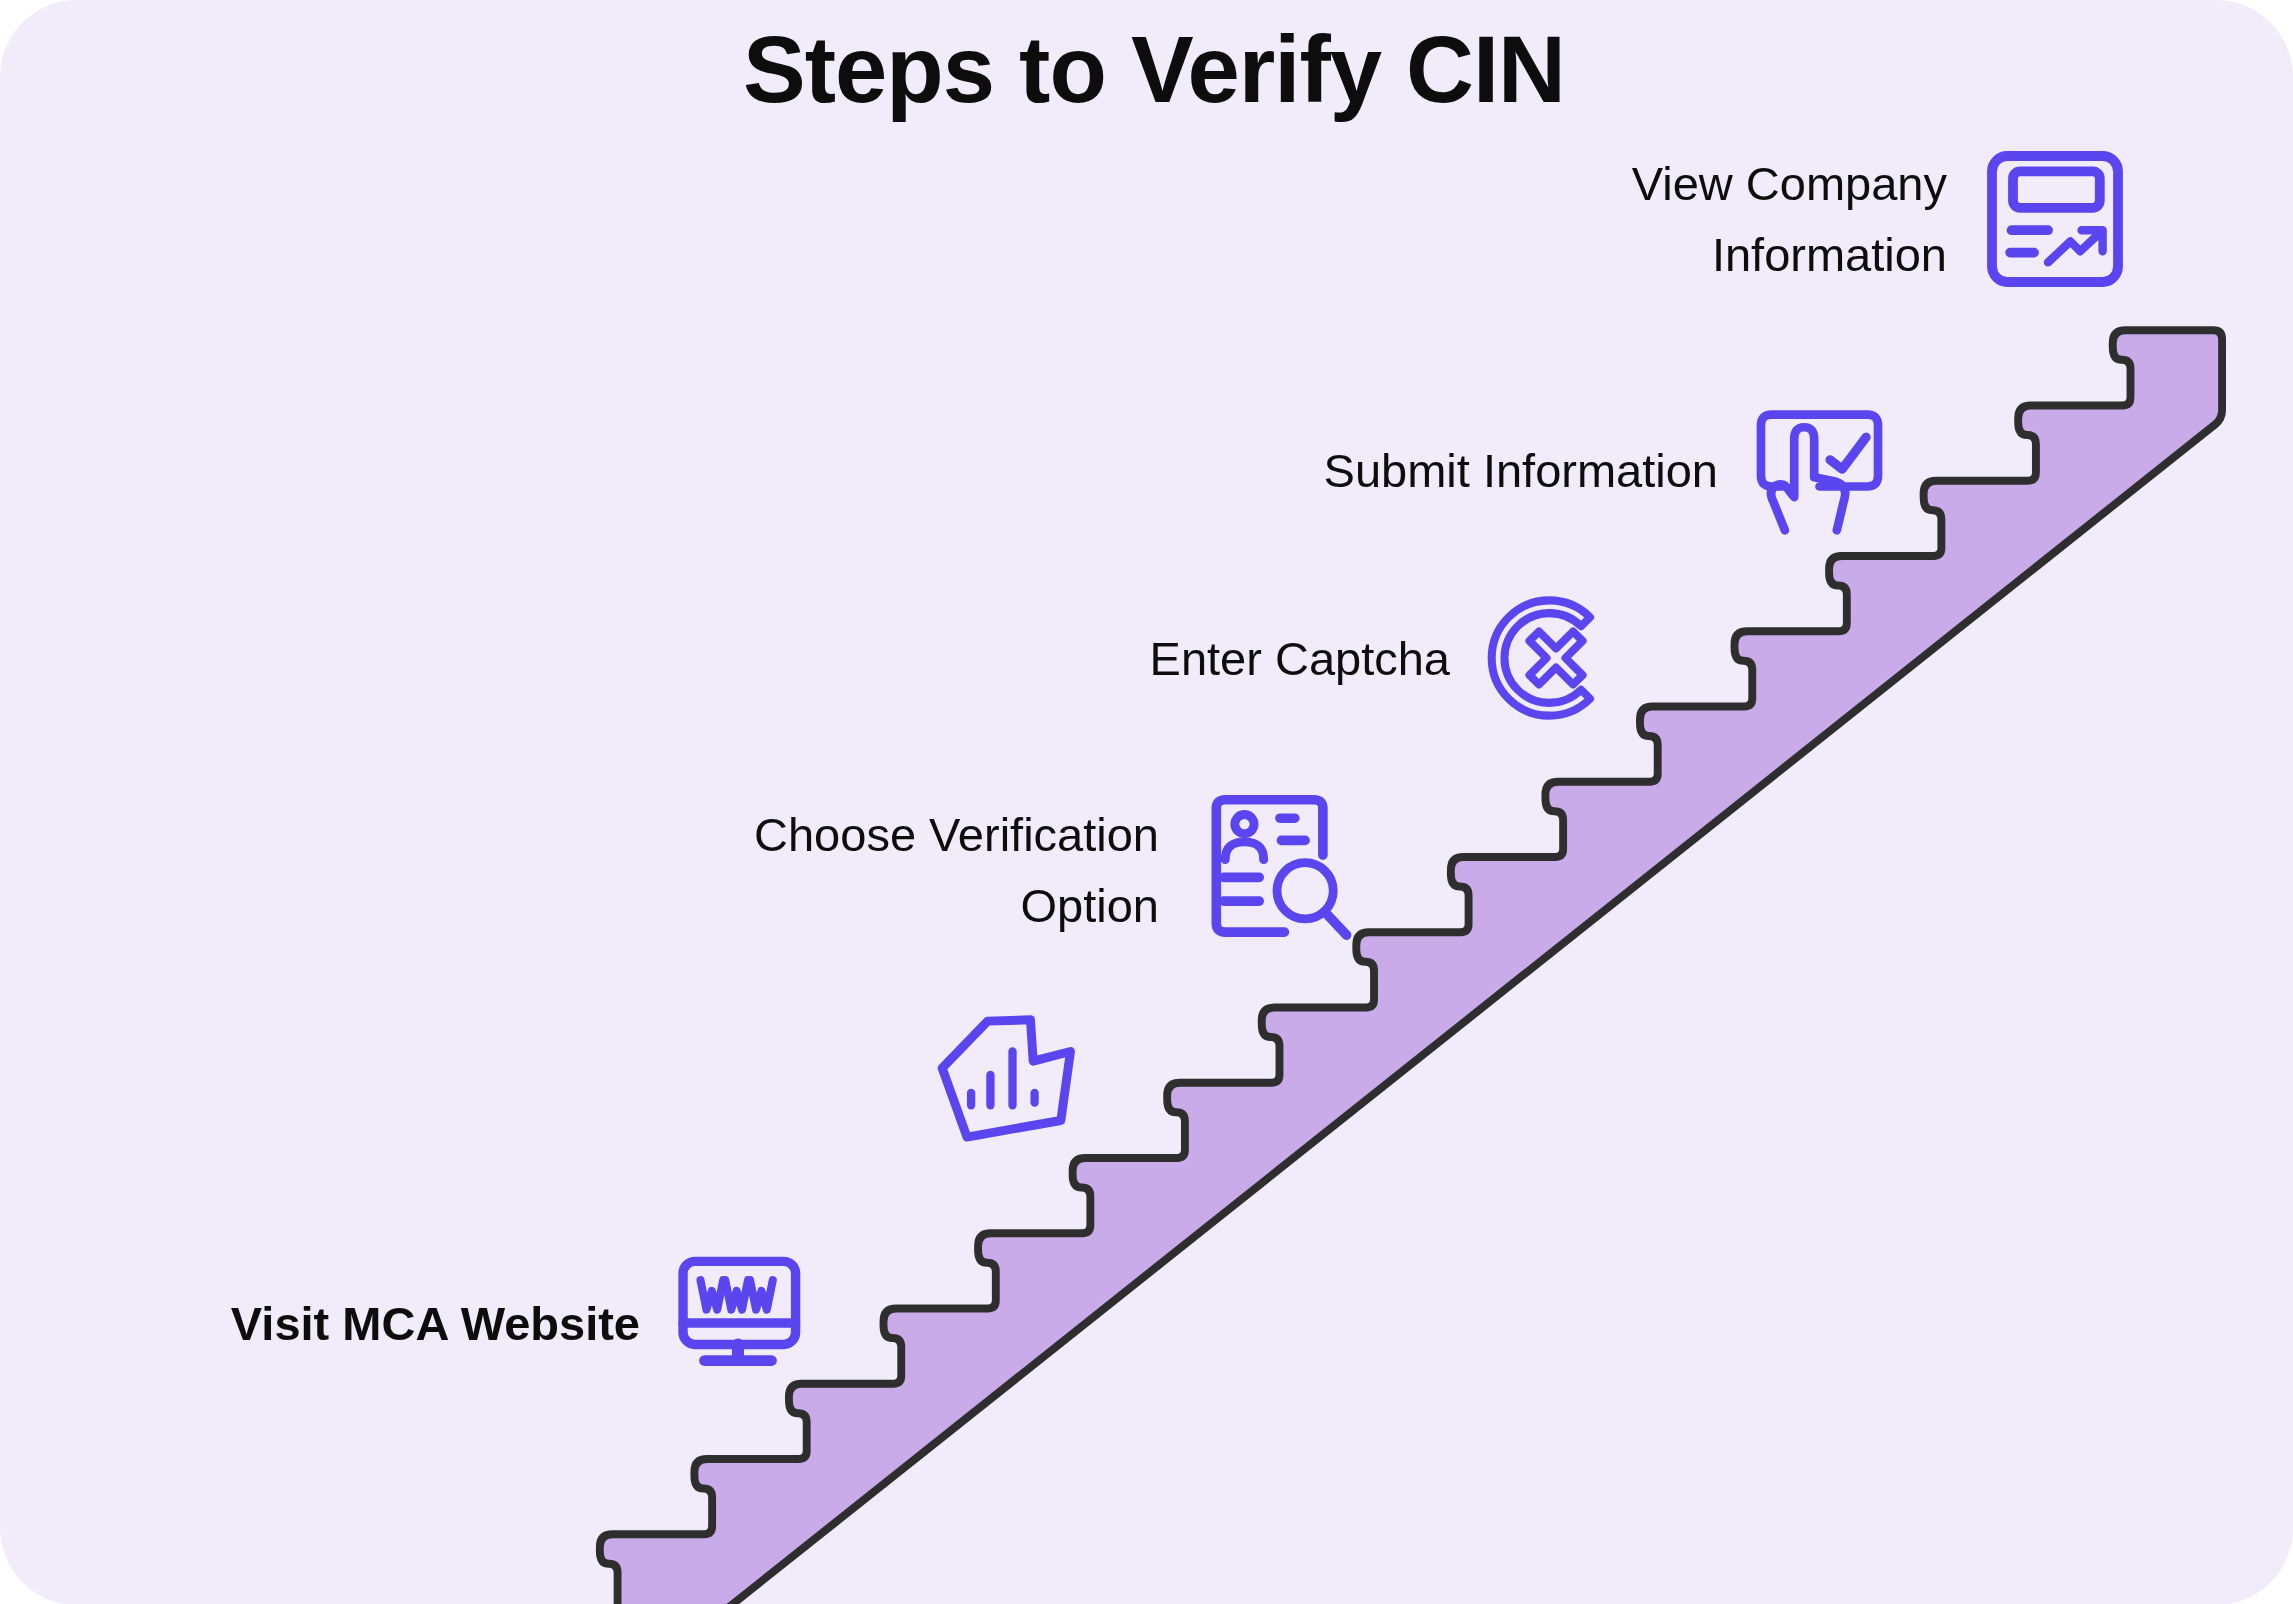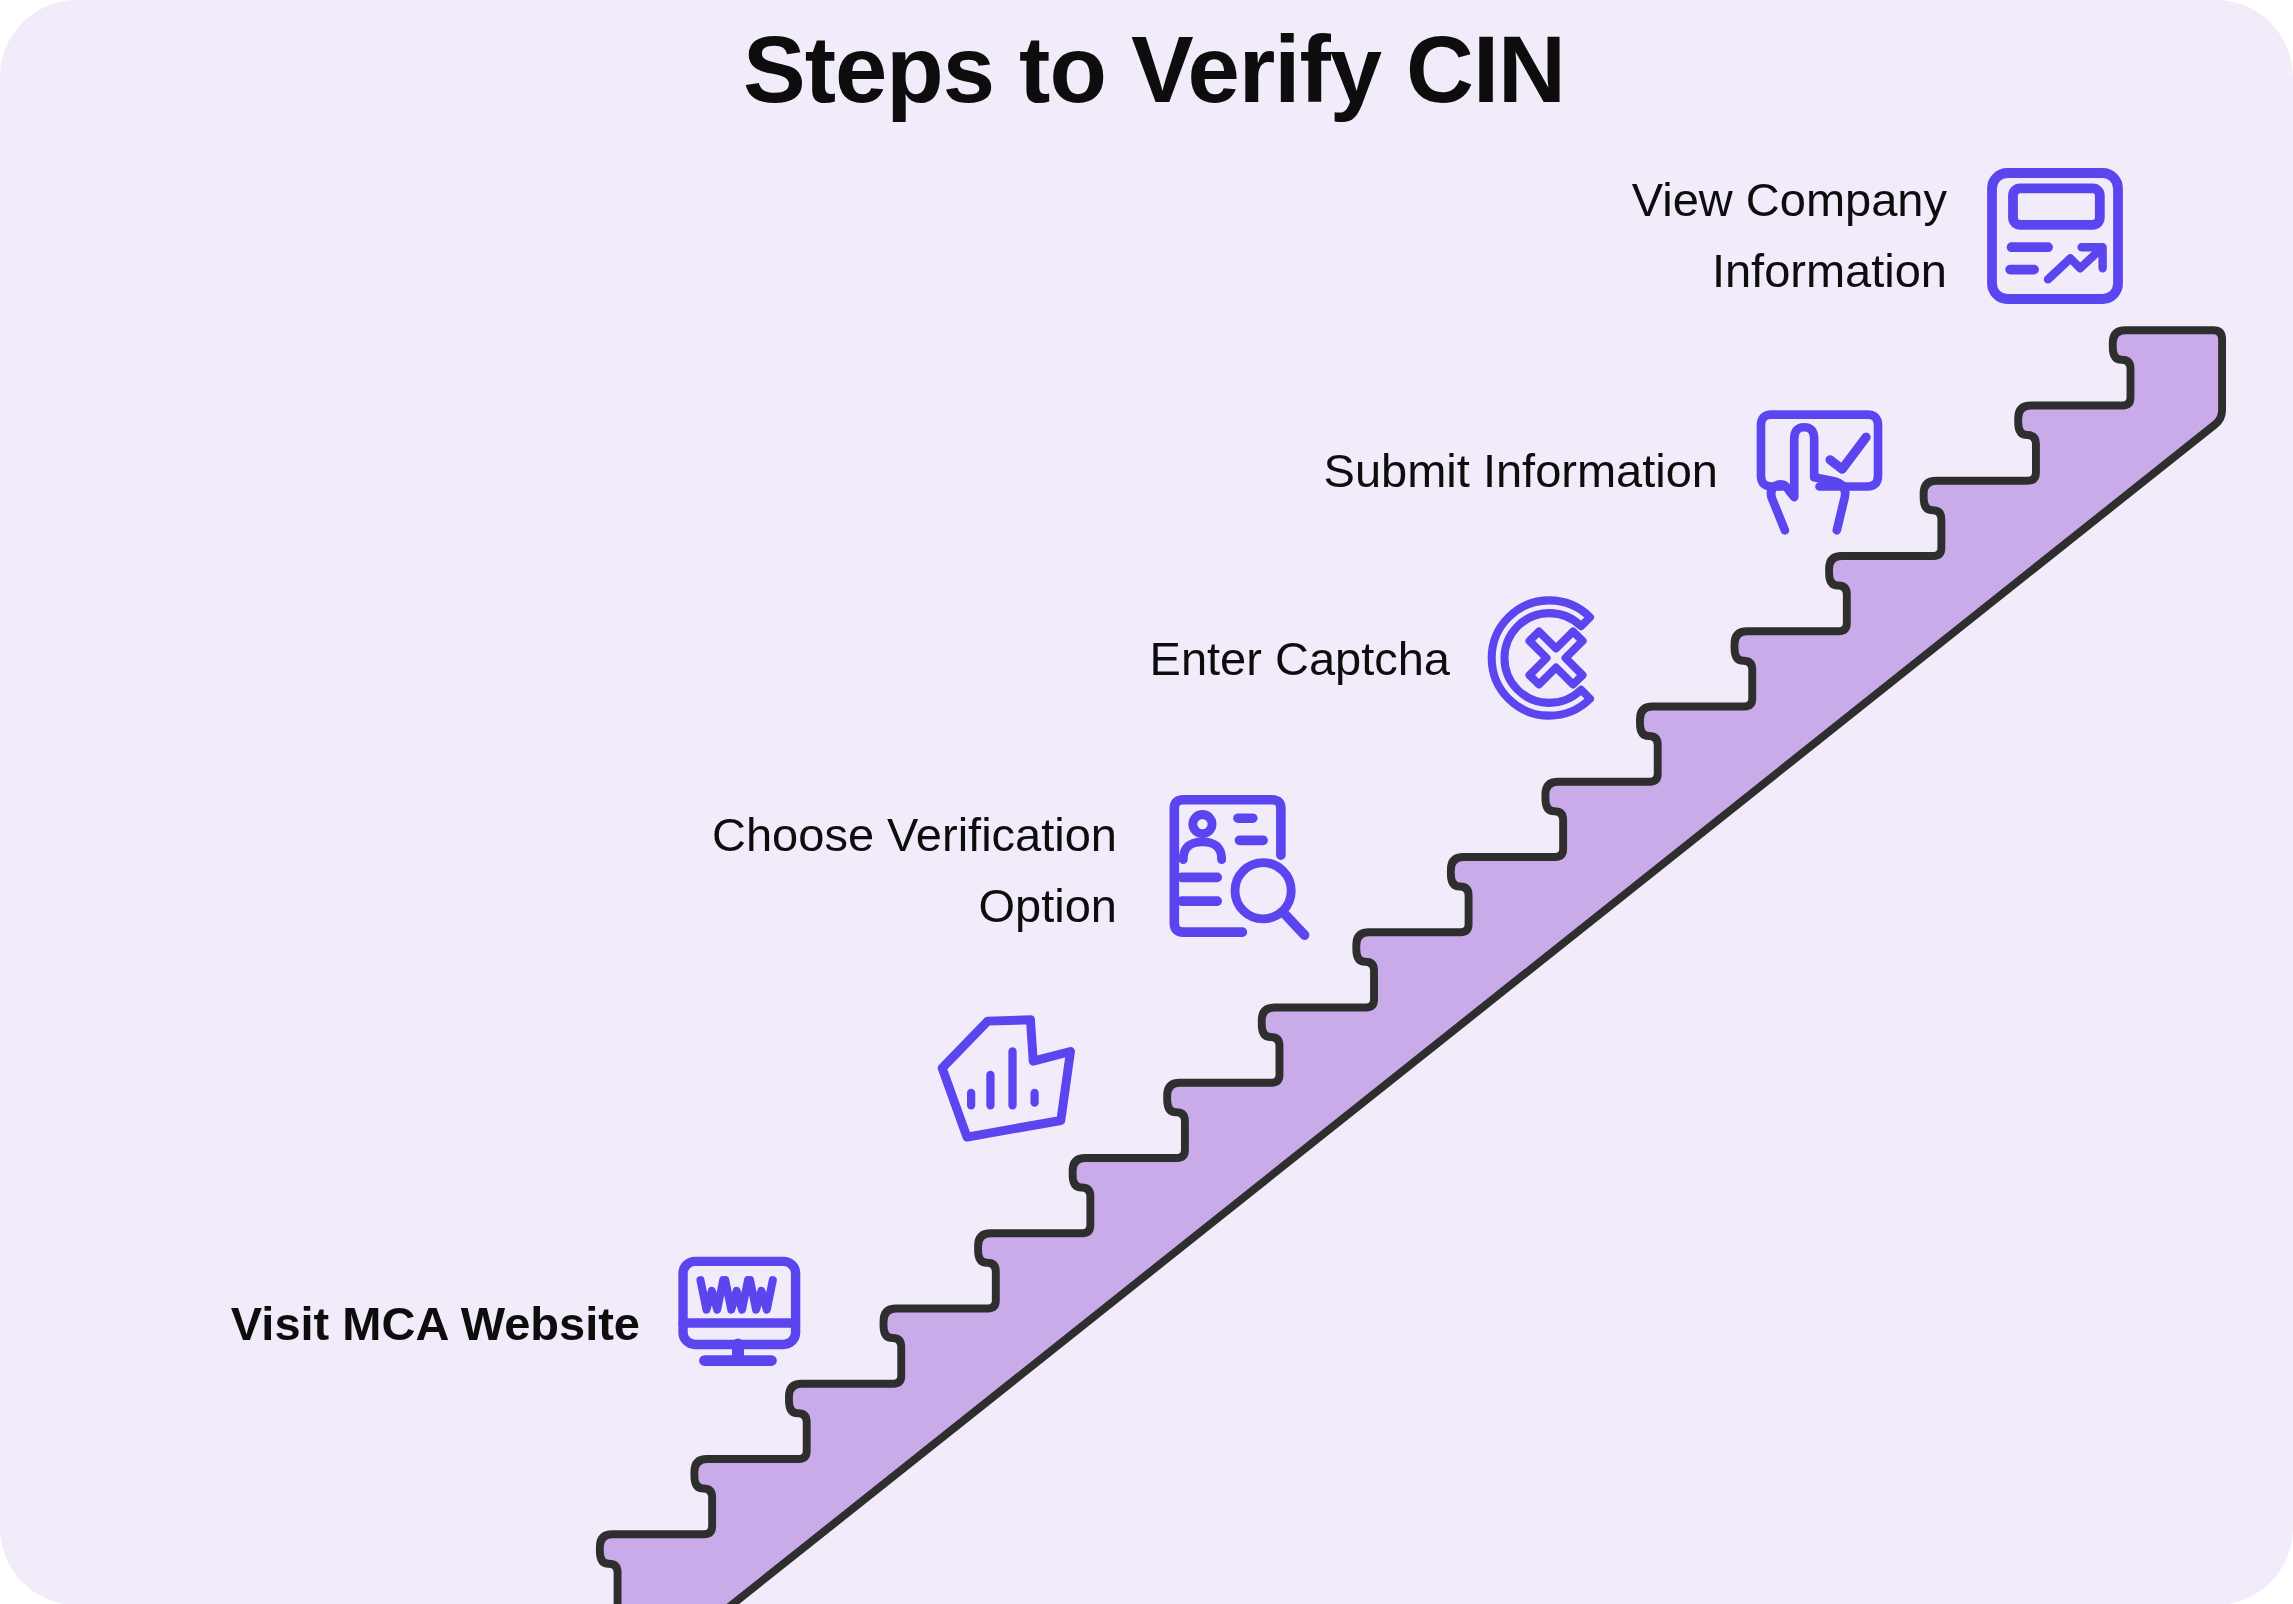--- a/index.html
+++ b/index.html
@@ -49,21 +49,21 @@
 <body>
 
 <div class="canvas">
 
   <svg class="stairs" width="2293" height="1605" viewBox="0 0 2328 1629">
     <path id="stair-path" d="M627,1700L627.0,1596.4Q627.0,1587.4 618.0,1587.4L618.0,1587.4Q609.0,1587.4 609.0,1574.4L609.0,1570.4Q609.0,1557.4 622.0,1557.4L715.0,1557.4Q723.0,1557.4 723.0,1549.4L723.0,1520.0Q723.0,1511.0 714.0,1511.0L714.0,1511.0Q705.0,1511.0 705.0,1498.0L705.0,1494.0Q705.0,1481.0 718.0,1481.0L811.0,1481.0Q819.0,1481.0 819.0,1473.0L819.0,1443.6Q819.0,1434.6 810.0,1434.6L810.0,1434.6Q801.0,1434.6 801.0,1421.6L801.0,1417.6Q801.0,1404.6 814.0,1404.6L907.0,1404.6Q915.0,1404.6 915.0,1396.6L915.0,1367.2Q915.0,1358.2 906.0,1358.2L906.0,1358.2Q897.0,1358.2 897.0,1345.2L897.0,1341.2Q897.0,1328.2 910.0,1328.2L1003.0,1328.2Q1011.0,1328.2 1011.0,1320.2L1011.0,1290.8Q1011.0,1281.8 1002.0,1281.8L1002.0,1281.8Q993.0,1281.8 993.0,1268.8L993.0,1264.8Q993.0,1251.8 1006.0,1251.8L1099.0,1251.8Q1107.0,1251.8 1107.0,1243.8L1107.0,1214.4Q1107.0,1205.4 1098.0,1205.4L1098.0,1205.4Q1089.0,1205.4 1089.0,1192.4L1089.0,1188.4Q1089.0,1175.4 1102.0,1175.4L1195.0,1175.4Q1203.0,1175.4 1203.0,1167.4L1203.0,1138.0Q1203.0,1129.0 1194.0,1129.0L1194.0,1129.0Q1185.0,1129.0 1185.0,1116.0L1185.0,1112.0Q1185.0,1099.0 1198.0,1099.0L1291.0,1099.0Q1299.0,1099.0 1299.0,1091.0L1299.0,1061.6Q1299.0,1052.6 1290.0,1052.6L1290.0,1052.6Q1281.0,1052.6 1281.0,1039.6L1281.0,1035.6Q1281.0,1022.6 1294.0,1022.6L1387.0,1022.6Q1395.0,1022.6 1395.0,1014.6L1395.0,985.2Q1395.0,976.2 1386.0,976.2L1386.0,976.2Q1377.0,976.2 1377.0,963.2L1377.0,959.2Q1377.0,946.2 1390.0,946.2L1483.0,946.2Q1491.0,946.2 1491.0,938.2L1491.0,908.8Q1491.0,899.8 1482.0,899.8L1482.0,899.8Q1473.0,899.8 1473.0,886.8L1473.0,882.8Q1473.0,869.8 1486.0,869.8L1579.0,869.8Q1587.0,869.8 1587.0,861.8L1587.0,832.4Q1587.0,823.4 1578.0,823.4L1578.0,823.4Q1569.0,823.4 1569.0,810.4L1569.0,806.4Q1569.0,793.4 1582.0,793.4L1675.0,793.4Q1683.0,793.4 1683.0,785.4L1683.0,756.0Q1683.0,747.0 1674.0,747.0L1674.0,747.0Q1665.0,747.0 1665.0,734.0L1665.0,730.0Q1665.0,717.0 1678.0,717.0L1771.0,717.0Q1779.0,717.0 1779.0,709.0L1779.0,679.6Q1779.0,670.6 1770.0,670.6L1770.0,670.6Q1761.0,670.6 1761.0,657.6L1761.0,653.6Q1761.0,640.6 1774.0,640.6L1867.0,640.6Q1875.0,640.6 1875.0,632.6L1875.0,603.2Q1875.0,594.2 1866.0,594.2L1866.0,594.2Q1857.0,594.2 1857.0,581.2L1857.0,577.2Q1857.0,564.2 1870.0,564.2L1963.0,564.2Q1971.0,564.2 1971.0,556.2L1971.0,526.8Q1971.0,517.8 1962.0,517.8L1962.0,517.8Q1953.0,517.8 1953.0,504.8L1953.0,500.8Q1953.0,487.8 1966.0,487.8L2059.0,487.8Q2067.0,487.8 2067.0,479.8L2067.0,450.4Q2067.0,441.4 2058.0,441.4L2058.0,441.4Q2049.0,441.4 2049.0,428.4L2049.0,424.4Q2049.0,411.4 2062.0,411.4L2155.0,411.4Q2163.0,411.4 2163.0,403.4L2163.0,374.0Q2163.0,365.0 2154.0,365.0L2154.0,365.0Q2145.0,365.0 2145.0,352.0L2145.0,348.0Q2145.0,335.0 2158.0,335.0L2247.0,335.0Q2256.0,335.0 2256.0,344.0L2256.0,416.0Q2256.0,425.0 2249.0,430.6L653.9,1700.0Z"></path>
   </svg>
 
   <h1 class="title">Steps to Verify CIN</h1>
 
-  <div class="step" style="right:165px;top:164px;align-items:flex-end;">
+  <div class="step" style="right:165px;top:148px;">
     <div class="step-label">View Company
 Information</div>
     <svg class="ic" width="146" height="140" viewBox="0 0 100 100">
       <rect x="5" y="5" width="90" height="90" rx="11" stroke-width="7"></rect>
       <rect x="20" y="16" width="62" height="26" rx="5" stroke-width="7"></rect>
       <line x1="19" y1="58" x2="45" y2="58" stroke-width="7"></line>
       <line x1="18" y1="74" x2="35" y2="74" stroke-width="7"></line>
       <path d="M45,81 L61,66 L68,73 L83,59" stroke-width="6"></path>
       <path d="M69,58 H84 V73" stroke-width="6"></path>
     </svg>
@@ -79,21 +79,21 @@
   </div>
 
   <div class="step" style="right:674px;top:591px;">
     <div class="step-label">Enter Captcha</div>
     <svg class="ic" width="134" height="134" viewBox="0 0 100 100">
       <path d="M78.4,19.6 A43,43 0 1 0 78.4,80.4 L71.7,73.7 A33.5,33.5 0 1 1 71.7,26.3 Z" stroke-width="6"></path>
       <path transform="translate(53,50) rotate(45)" d="M-5,-23 H5 V-5 H23 V5 H5 V23 H-5 V5 H-23 V-5 H-5 Z" stroke-width="6"></path>
     </svg>
   </div>
 
-  <div class="step" style="right:984px;top:796px;gap:44px;">
+  <div class="step" style="right:942px;top:796px;gap:44px;">
     <div class="step-label">Choose Verification
 Option</div>
     <svg class="ic" width="148" height="148" viewBox="0 0 100 100">
       <path d="M55,92 H15 Q9,92 9,86 V8.5 Q9,2.5 15,2.5 H75 Q81,2.5 81,8.5 V40"></path>
       <circle cx="28" cy="19" r="6.5" stroke-width="6"></circle>
       <path d="M15,43 Q15,31 28,31 Q41,31 41,43" stroke-width="6"></path>
       <line x1="52" y1="15" x2="62" y2="15"></line>
       <line x1="53" y1="30" x2="69" y2="30"></line>
       <line x1="14" y1="55" x2="38" y2="55"></line>
       <line x1="14" y1="71" x2="38" y2="71"></line>

